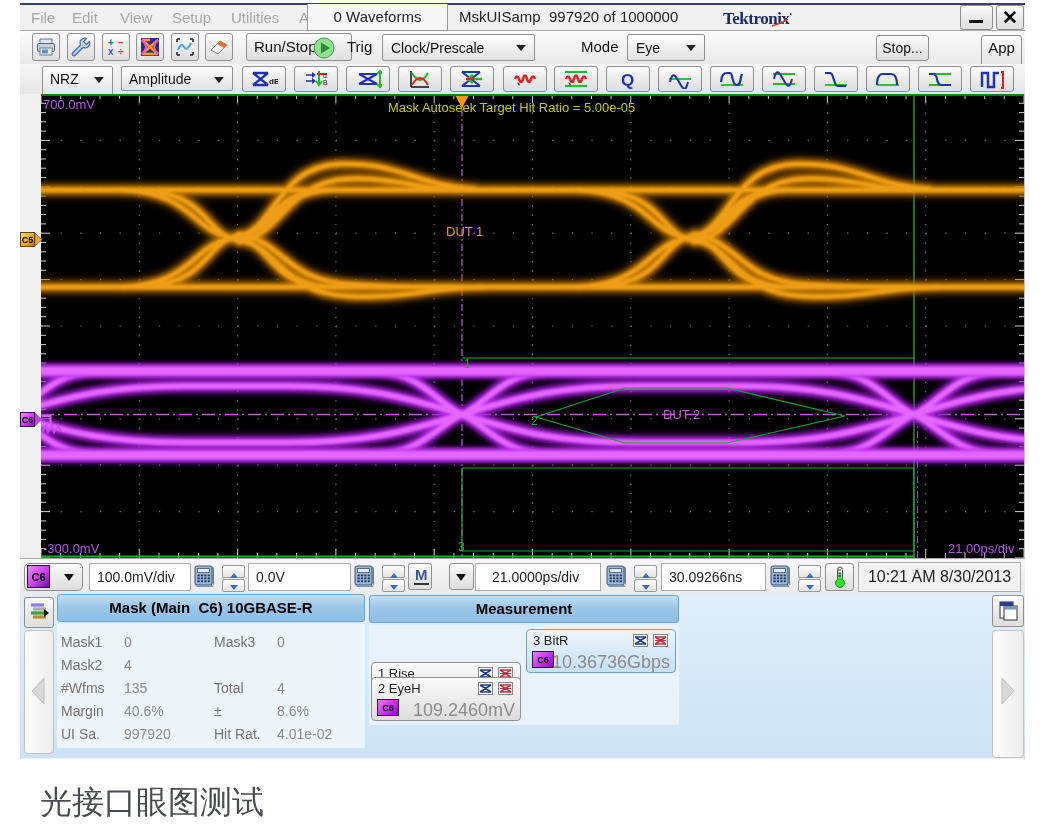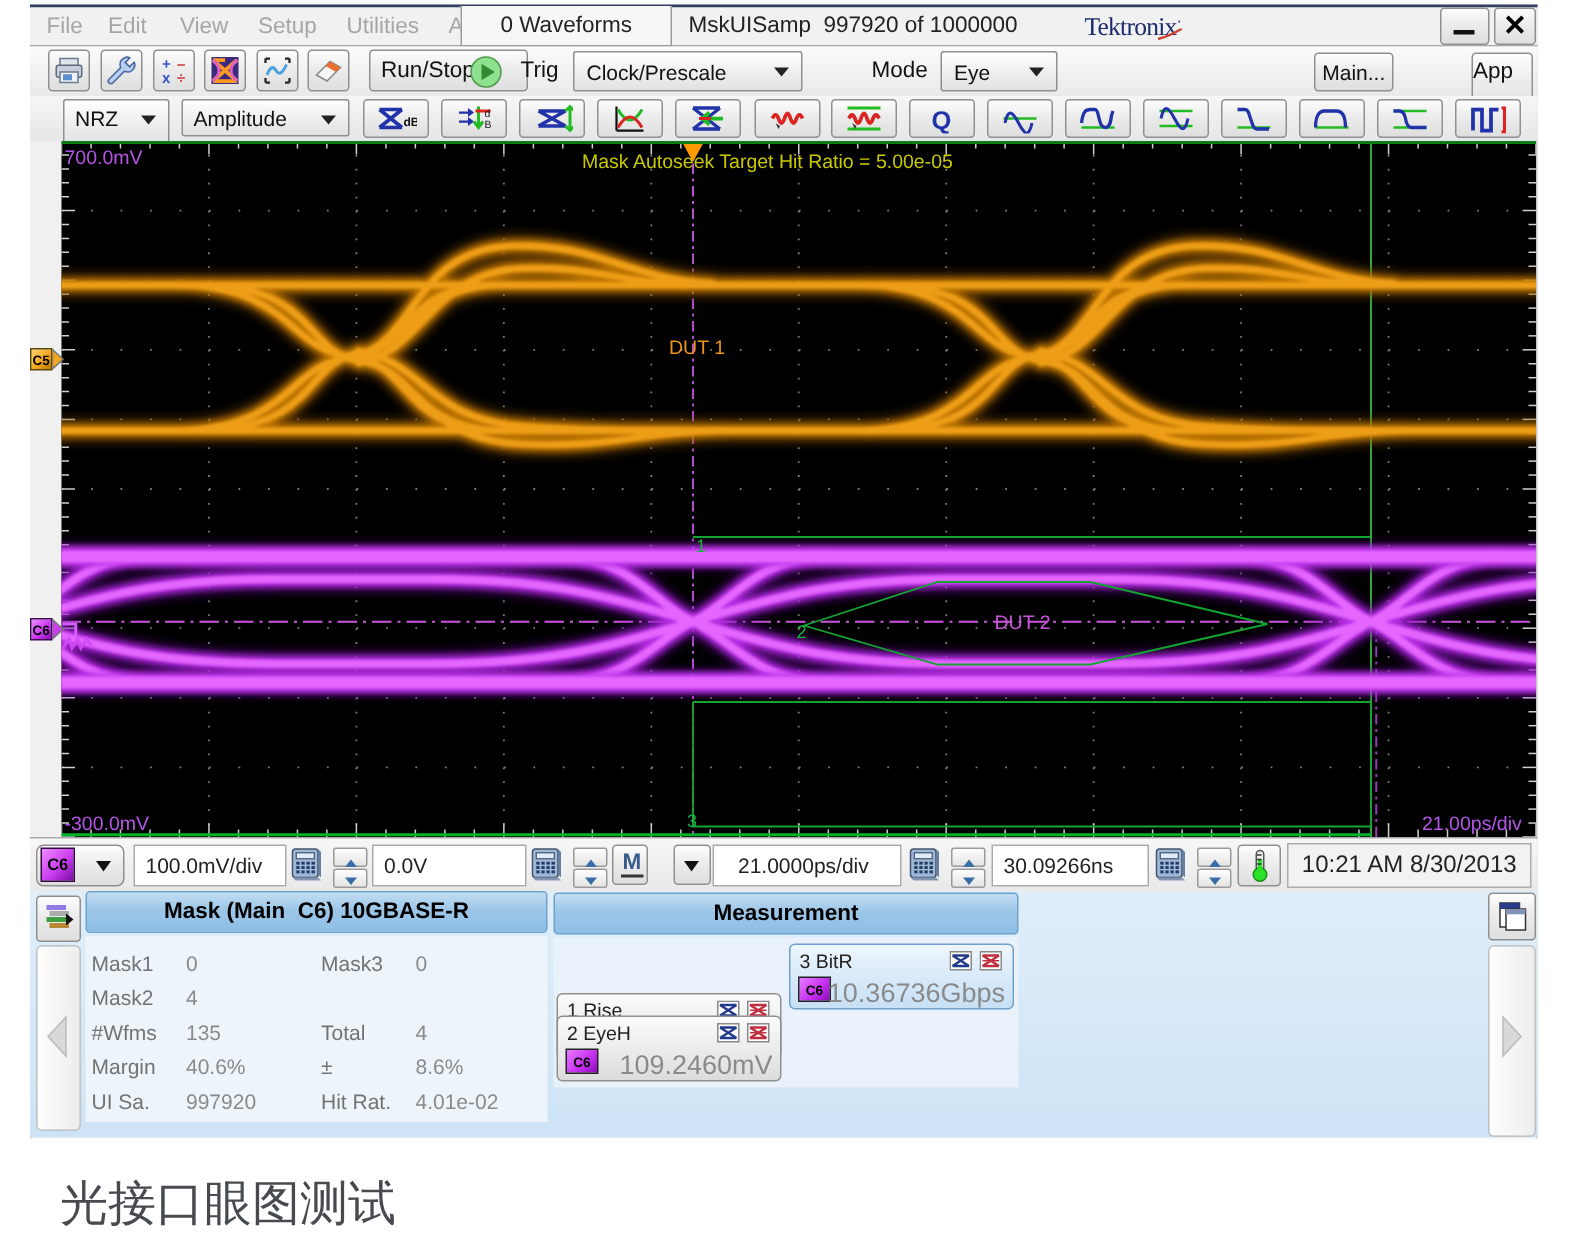--- a/index.html
+++ b/index.html
@@ -33,21 +33,21 @@
 <div class="abs" style="top:9px;font-size:15px;color:#a6a6a6">
     <span class="abs" style="left:31px">File</span>
     <span class="abs" style="left:72px">Edit</span>
     <span class="abs" style="left:120px">View</span>
     <span class="abs" style="left:172px">Setup</span>
     <span class="abs" style="left:231px">Utilities</span>
     <span class="abs" style="left:299px">A</span>
   </div>
 <div class="abs" style="left:307px;top:4px;width:141px;height:27px;background:#f7f7f7;border:1px solid #9a9a9a;border-top:none;font-size:15px;color:#222;text-align:center;line-height:26px">0 Waveforms</div>
 <div class="abs" style="left:459px;top:8px;font-size:15px;color:#222">MskUISamp&nbsp; 997920 of 1000000</div>
-<div class="abs" style="left:723px;top:8px;font-size:17px;font-weight:normal;color:#1a2a6a;font-family:'Liberation Serif',serif;letter-spacing:-0.5px">Tektronix<span style="font-size:11px;vertical-align:6px">·</span><svg class="abs" style="left:48px;top:11px" width="18" height="8">
+<div class="abs" style="left:723px;top:8px;font-size:17px;font-weight:bold;color:#1a2a6a;font-family:'Liberation Serif',serif;letter-spacing:-0.5px">Tektronix<span style="font-size:11px;vertical-align:6px">·</span><svg class="abs" style="left:48px;top:11px" width="18" height="8">
       <path d="M1 7 Q9 5 17 0" stroke="#cc4433" stroke-width="1.6" fill="none"></path>
     </svg></div>
 <div class="btn" style="left:960px;top:5px;width:33px;height:25px">
     <div class="abs" style="left:8px;top:14px;width:14px;height:3px;background:#111"></div>
   </div>
 <div class="btn" style="left:996px;top:5px;width:28px;height:25px;font-size:19px;font-weight:bold;text-align:center;line-height:23px">✕</div>
 
 <div class="abs" style="left:20px;top:31px;width:1005px;height:33px;background:linear-gradient(#fbfbfb,#e9e9e9)"></div>
 <div id="tb1">
     <div class="btn" style="left:32px;top:33px;width:28px;height:28px">
@@ -96,22 +96,22 @@
 <div class="btn" style="left:246px;top:33px;width:106px;height:28px;font-size:15px;color:#111;padding:4px 0 0 7px">Run/Stop
  <svg class="abs" style="left:66px;top:3px" width="22" height="22">
       <circle cx="11" cy="11" r="10" fill="#8fe08f" stroke="#4a9a4a"></circle>
       <path d="M8 5.5 L17 11 L8 16.5 Z" fill="#2e8b2e"></path>
     </svg>
 </div>
 <div class="abs" style="left:347px;top:38px;font-size:15px;color:#111">Trig</div>
 <div class="dd" style="left:382px;top:34px;width:153px;height:27px;padding-left:8px;line-height:26px">Clock/Prescale</div>
 <div class="abs" style="left:581px;top:38px;font-size:15px;color:#111">Mode</div>
 <div class="dd" style="left:627px;top:34px;width:78px;height:27px;padding-left:8px;line-height:26px">Eye</div>
-<div class="btn" style="left:876px;top:35px;width:53px;height:26px;font-size:14px;text-align:center;line-height:24px;color:#111">Main...</div>
-<div class="btn" style="left:981px;top:35px;width:41px;height:43px;font-size:15px;line-height:24px;color:#111">App</div>
+<div class="btn" style="left:876px;top:35px;width:53px;height:26px;font-size:14px;text-align:center;line-height:24px;color:#111">Stop...</div>
+<div class="btn" style="left:981px;top:35px;width:41px;height:43px;font-size:15px;text-align:center;line-height:24px;color:#111">App</div>
 
 <div class="abs" style="left:20px;top:64px;width:1005px;height:30px;background:linear-gradient(#f6f6f6,#e6e6e6)"></div>
 <div class="dd" style="left:42px;top:66px;width:71px;height:31px;padding-left:7px">NRZ</div>
 <div class="dd" style="left:121px;top:66px;width:112px;height:25px;padding-left:7px">Amplitude</div>
 <div id="tb2">
     <div class="btn" style="left:242px;top:66px;width:44px;height:26px">
       <svg width="26" height="20" style="position:absolute;left:9px;top:2px" viewBox="0 0 26 20">
         <path d="M1 4 L16 16 M16 4 L1 16 M1 4 H16 M1 16 H16" stroke="#2233aa" stroke-width="2.4" fill="none"></path>
         <text x="17" y="15" font-size="8" font-weight="bold" fill="#111" font-family="Liberation Sans">dB</text>
       </svg>

